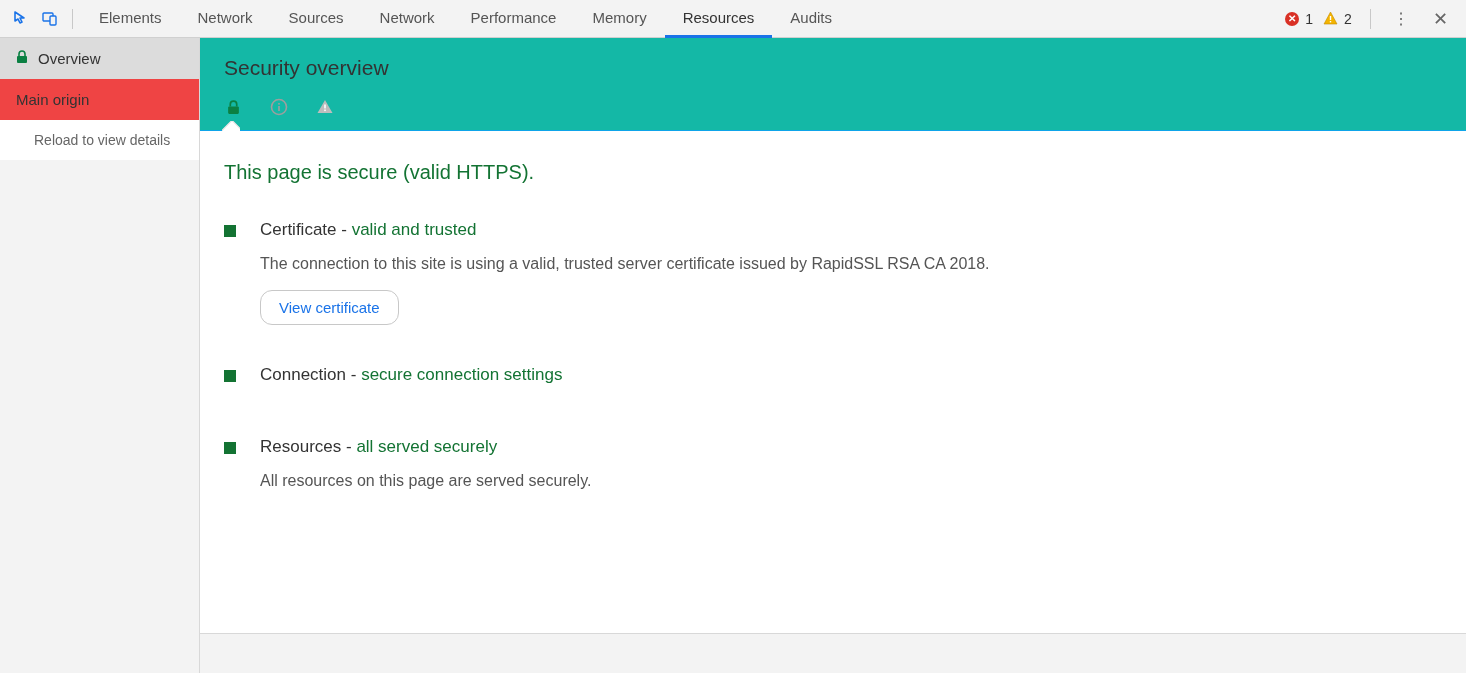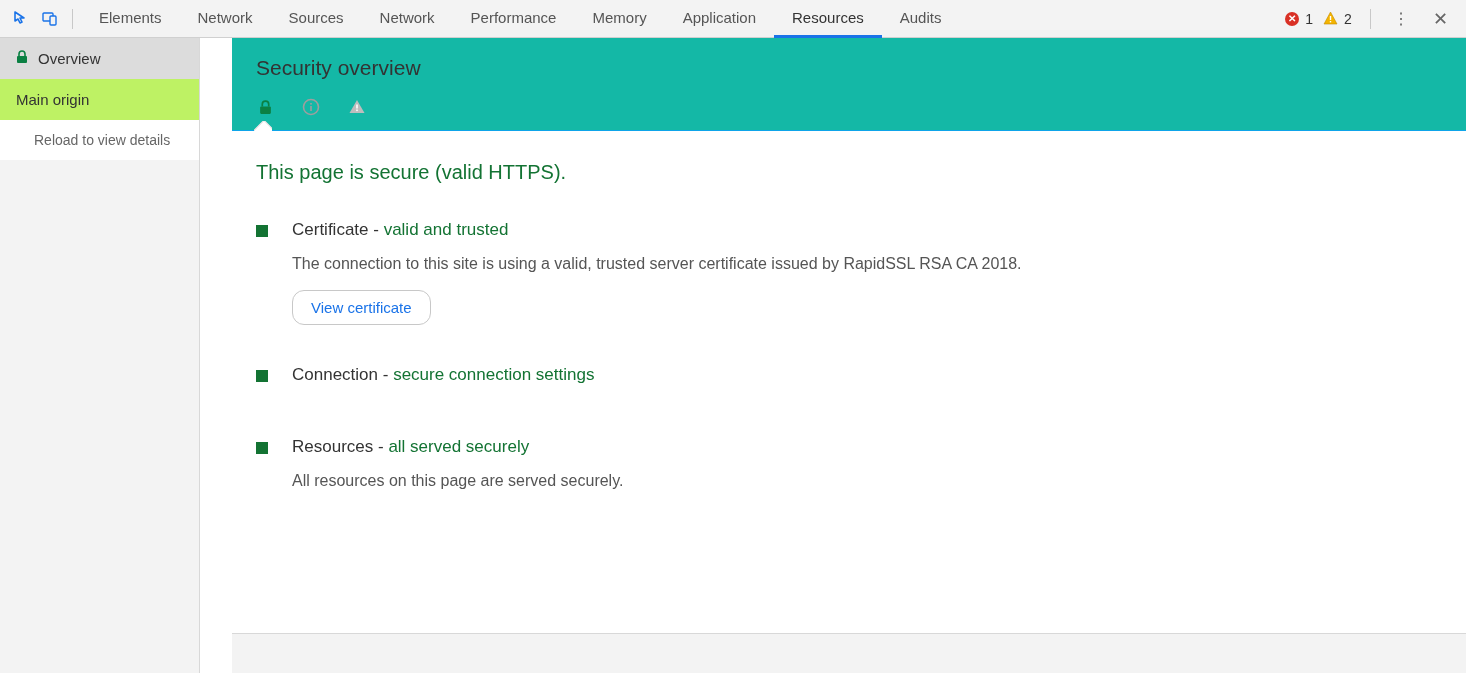--- a/index.html
+++ b/index.html
@@ -48,35 +48,35 @@
     .err-icon {
       width: 14px; height: 14px; border-radius: 50%;
       background: #d93025; color: #fff;
       display: inline-flex; align-items: center; justify-content: center;
       font-size: 10px; font-weight: bold; line-height: 1;
     }
     .warn-icon { display: inline-flex; align-items: center; }
     .count { color: #333; font-size: 14px; margin: 0 6px 0 2px; }
     .kebab { padding: 4px 10px; color: #666; font-size: 16px; cursor: pointer; }
     .close { padding: 4px 10px; color: #666; font-size: 18px; cursor: pointer; }
-    .main { display: flex; height: calc(100% - 38px); gap: 32px; }
+    .main { display: flex; height: calc(100% - 38px); }
     .sidebar {
       width: 200px;
       background: #f3f3f3;
       border-right: 1px solid #d8d8d8;
       overflow: hidden;
     }
     .side-item {
       padding: 12px 16px;
       display: flex; align-items: center; gap: 10px;
       color: #333; font-size: 15px;
       cursor: pointer;
     }
     .side-item.selected { background: #dcdcdc; }
-    .side-item.sub { padding-right: 12px; font-size: 15px; color: #333; background: #bef264;}
+    .side-item.sub { padding-right: 12px; font-size: 15px; color: #333; background: #ef4444;}
     .side-item.subsub { padding-left: 34px; font-size: 14px; color: #666; background:#fff; white-space: nowrap; cursor: default;}
     .content { flex: 1; display: flex; flex-direction: column; }
     .content-header {
       background: #14b8a6;
       border-bottom: 1px solid #0ea5e9;
       padding: 18px 24px 0 24px;
       position: relative;
     }
     .content-title { font-size: 21px; font-weight: 400; color: #333; margin-bottom: 18px; }
     .status-icons { display: flex; align-items: center; gap: 28px; padding-bottom: 14px; position: relative;}
@@ -140,21 +140,20 @@
         </svg>
     </div>
     <div class="vsep"></div>
     <div class="tabs">
       <div class="tab">Elements</div>
       <div class="tab">Network</div>
       <div class="tab">Sources</div>
       <div class="tab">Network</div>
       <div class="tab">Performance</div>
       <div class="tab">Memory</div>
-      <div class="tab">Application</div>
       <div class="tab active">Resources</div>
       <div class="tab">Audits</div>
     </div>
   </div>
   <div class="toolbar-right">
     <span class="err-icon">✕</span>
     <span class="count">1</span>
     <span class="warn-icon">
       <svg width="15" height="15" viewBox="0 0 15 15">
           <path d="M7.5 1 L14 13 L1 13 Z" fill="#f4b400" stroke="#c28b00" stroke-width="0.6"></path>

